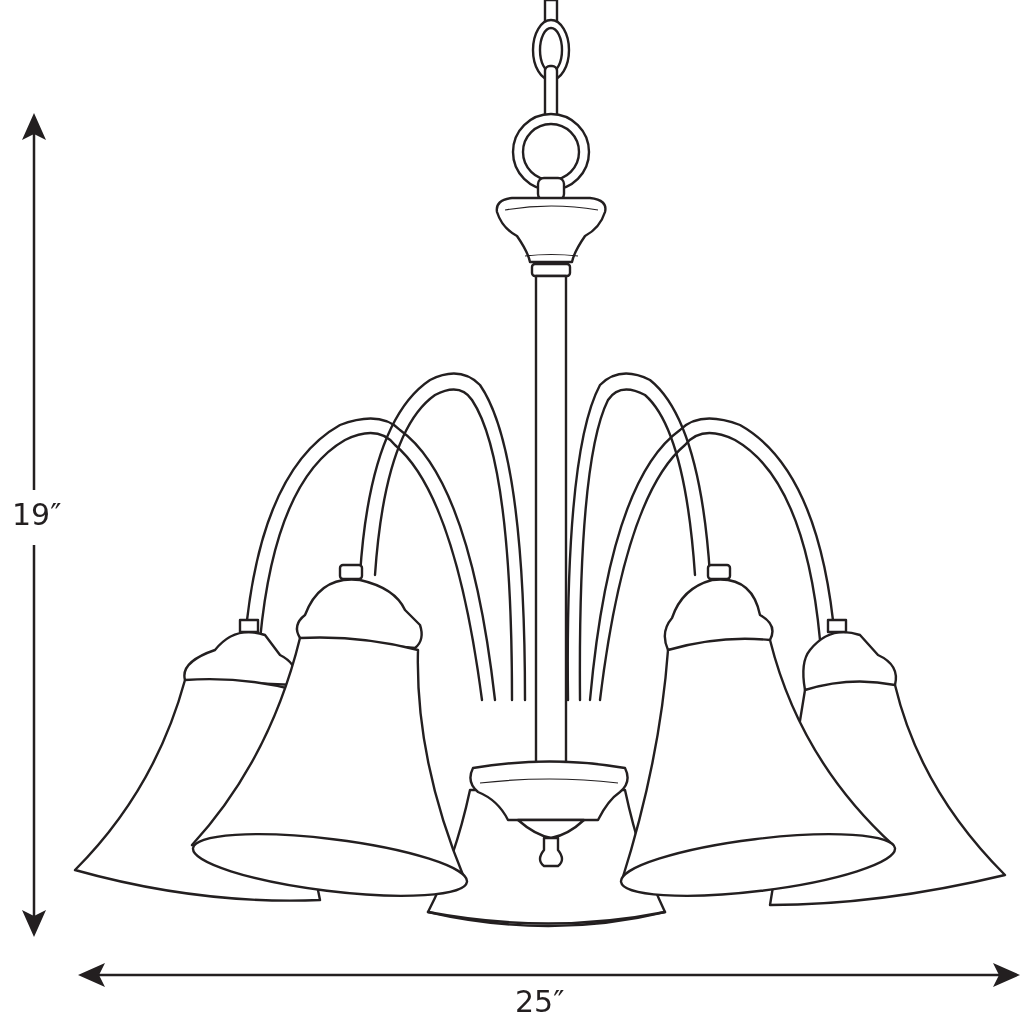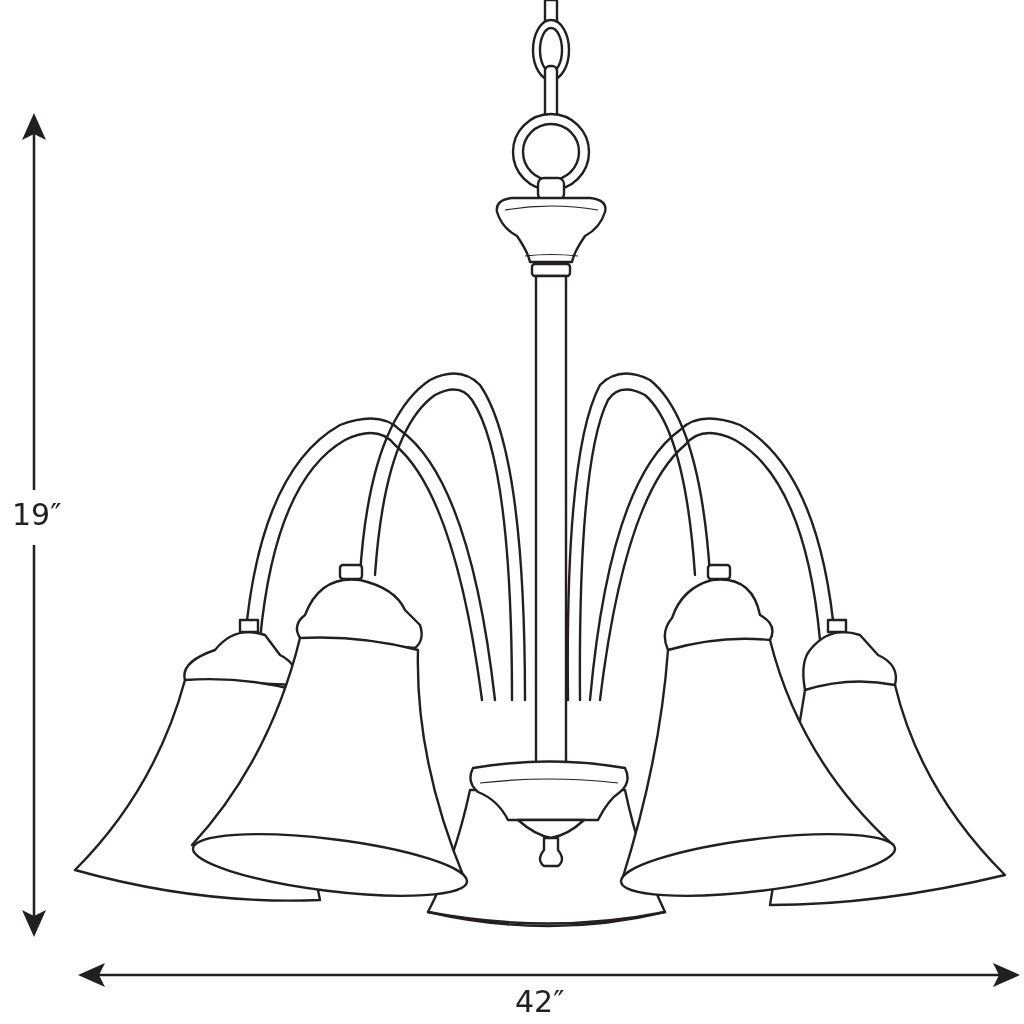--- a/index.html
+++ b/index.html
@@ -101,14 +101,14 @@
 
   <g>
     <rect class="ln" x="708" y="565" width="22" height="14" rx="3"></rect>
     <path class="ln" d="M672 618 Q682 588 712 580 Q752 575 760 615 Q778 625 770 640 L668 650 Q660 632 672 618 Z"></path>
     <path class="ln" d="M668 650 Q720 635 770 640 Q800 760 893 845 Q760 880 622 880 Q660 760 668 650 Z" fill="url(#linen)"></path>
     <ellipse class="ln" cx="758" cy="865" rx="138" ry="26" transform="rotate(-7 758 865)" fill="url(#linen)"></ellipse>
   </g>
 </svg>
 
 <div id="height-label" class="dim-label">19″</div>
-<div id="width-label" class="dim-label">42″</div>
+<div id="width-label" class="dim-label">25″</div>
 </div>
 
 </body></html>

